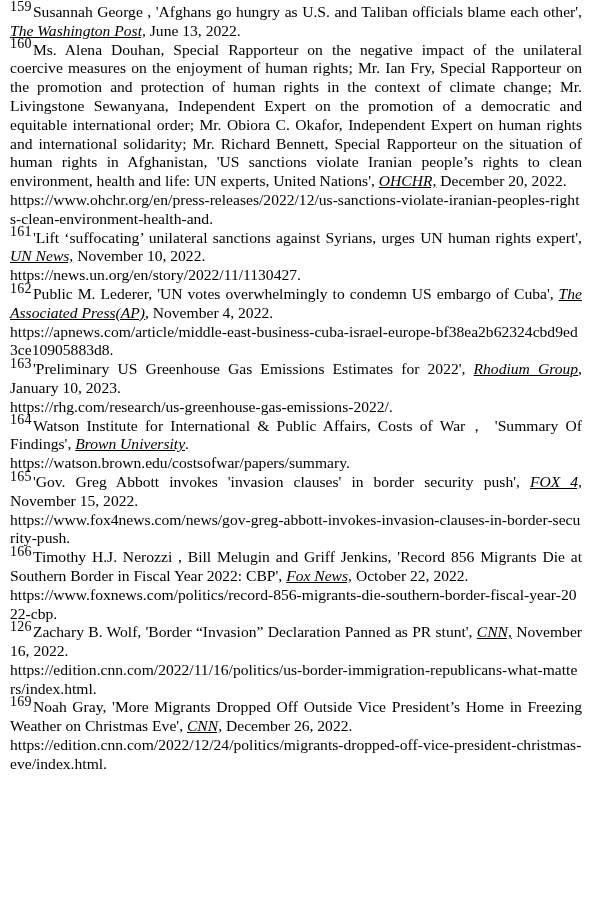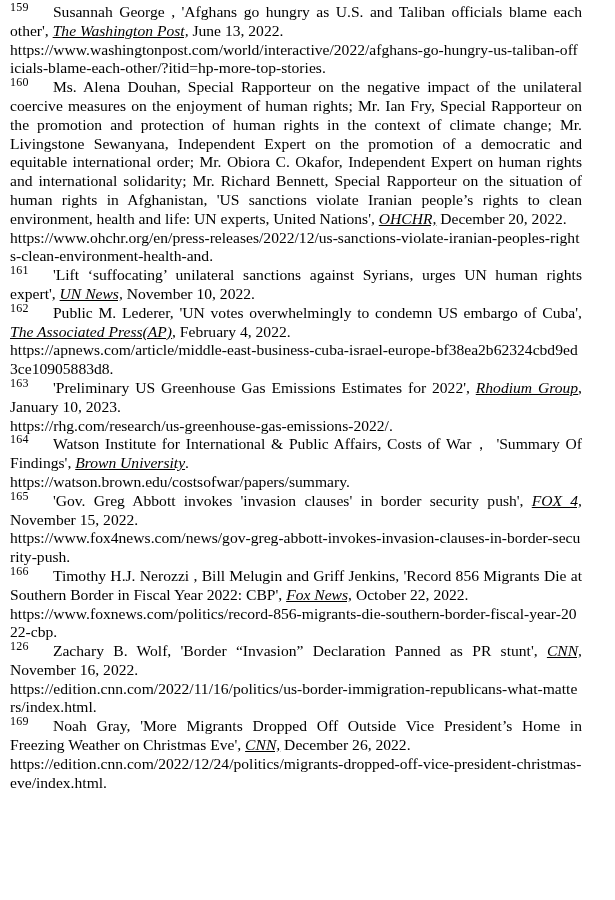--- a/index.html
+++ b/index.html
@@ -18,43 +18,43 @@
     padding: 3px 33px 0 10px;
   }
   .footnote {
     margin: 0;
     font-size: 15.6px;
     line-height: 18.8px;
     text-align: justify;
     text-justify: inter-word;
   }
   .fn-num {
-    font-size: 12px;
+    font-size: 14px;
     line-height: 0;
     vertical-align: super;
-    margin-right: 24px;
+    margin-right: 1px;
     letter-spacing: 0.3px;
   }
   .fn-url {
     word-break: break-all;
   }
   .it {
     font-style: italic;
     text-decoration: underline;
   }
 </style>
 </head>
 <body>
 
 <div class="page">
   <div id="fn-list">
-      <p class="footnote"><sup class="fn-num">159</sup><span>Susannah George , 'Afghans go hungry as U.S. and Taliban officials blame each other', </span><span class="it">The Washington Post,</span><span> June 13, 2022.</span><br><span class="fn-url">https://www.washingtonpost.com/world/interactive/2022/afghans-go-hungry-us-taliban-officials-blame-each-other/?itid=hp-more-top-stories.</span></p>
+      <p class="footnote"><sup class="fn-num">159</sup><span>Susannah George , 'Afghans go hungry as U.S. and Taliban officials blame each other', </span><span class="it">The Washington Post,</span><span> June 13, 2022.</span><br></p>
       <p class="footnote"><sup class="fn-num">160</sup><span>Ms. Alena Douhan, Special Rapporteur on the negative impact of the unilateral coercive measures on the enjoyment of human rights; Mr. Ian Fry, Special Rapporteur on the promotion and protection of human rights in the context of climate change; Mr. Livingstone Sewanyana, Independent Expert on the promotion of a democratic and equitable international order; Mr. Obiora C. Okafor, Independent Expert on human rights and international solidarity; Mr. Richard Bennett, Special Rapporteur on the situation of human rights in Afghanistan, 'US sanctions violate Iranian people’s rights to clean environment, health and life: UN experts, United Nations', </span><span class="it">OHCHR,</span><span> December 20, 2022.</span><br><span class="fn-url">https://www.ohchr.org/en/press-releases/2022/12/us-sanctions-violate-iranian-peoples-rights-clean-environment-health-and.</span></p>
-      <p class="footnote"><sup class="fn-num">161</sup><span>'Lift ‘suffocating’ unilateral sanctions against Syrians, urges UN human rights expert', </span><span class="it">UN News,</span><span> November 10, 2022.</span><br></p>
-      <p class="footnote"><sup class="fn-num">162</sup><span>Public M. Lederer, 'UN votes overwhelmingly to condemn US embargo of Cuba', </span><span class="it">The Associated Press(AP)</span><span>, February 4, 2022.</span><br><span class="fn-url">https://apnews.com/article/middle-east-business-cuba-israel-europe-bf38ea2b62324cbd9ed3ce10905883d8.</span></p>
+      <p class="footnote"><sup class="fn-num">161</sup><span>'Lift ‘suffocating’ unilateral sanctions against Syrians, urges UN human rights expert', </span><span class="it">UN News,</span><span> November 10, 2022.</span><br><span class="fn-url">https://news.un.org/en/story/2022/11/1130427.</span></p>
+      <p class="footnote"><sup class="fn-num">162</sup><span>Public M. Lederer, 'UN votes overwhelmingly to condemn US embargo of Cuba', </span><span class="it">The Associated Press(AP)</span><span>, November 4, 2022.</span><br><span class="fn-url">https://apnews.com/article/middle-east-business-cuba-israel-europe-bf38ea2b62324cbd9ed3ce10905883d8.</span></p>
       <p class="footnote"><sup class="fn-num">163</sup><span>'Preliminary US Greenhouse Gas Emissions Estimates for 2022', </span><span class="it">Rhodium Group</span><span>, January 10, 2023.</span><br><span class="fn-url">https://rhg.com/research/us-greenhouse-gas-emissions-2022/.</span></p>
       <p class="footnote"><sup class="fn-num">164</sup><span>Watson Institute for International &amp; Public Affairs, Costs of War， 'Summary Of Findings', </span><span class="it">Brown University</span><span>.</span><br><span class="fn-url">https://watson.brown.edu/costsofwar/papers/summary.</span></p>
       <p class="footnote"><sup class="fn-num">165</sup><span>'Gov. Greg Abbott invokes 'invasion clauses' in border security push', </span><span class="it">FOX 4,</span><span> November 15, 2022.</span><br><span class="fn-url">https://www.fox4news.com/news/gov-greg-abbott-invokes-invasion-clauses-in-border-security-push.</span></p>
       <p class="footnote"><sup class="fn-num">166</sup><span>Timothy H.J. Nerozzi , Bill Melugin and Griff Jenkins, 'Record 856 Migrants Die at Southern Border in Fiscal Year 2022: CBP', </span><span class="it">Fox News,</span><span> October 22, 2022.</span><br><span class="fn-url">https://www.foxnews.com/politics/record-856-migrants-die-southern-border-fiscal-year-2022-cbp.</span></p>
       <p class="footnote"><sup class="fn-num">126</sup><span>Zachary B. Wolf, 'Border “Invasion” Declaration Panned as PR stunt', </span><span class="it">CNN,</span><span> November 16, 2022.</span><br><span class="fn-url">https://edition.cnn.com/2022/11/16/politics/us-border-immigration-republicans-what-matters/index.html.</span></p>
       <p class="footnote"><sup class="fn-num">169</sup><span>Noah Gray, 'More Migrants Dropped Off Outside Vice President’s Home in Freezing Weather on Christmas Eve', </span><span class="it">CNN,</span><span> December 26, 2022.</span><br><span class="fn-url">https://edition.cnn.com/2022/12/24/politics/migrants-dropped-off-vice-president-christmas-eve/index.html.</span></p>
     </div>
 </div>
 
 </body></html>

